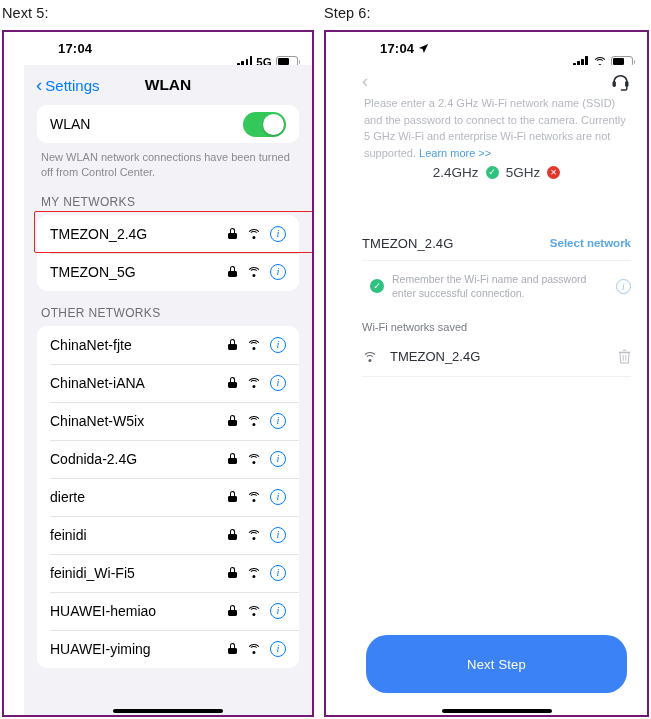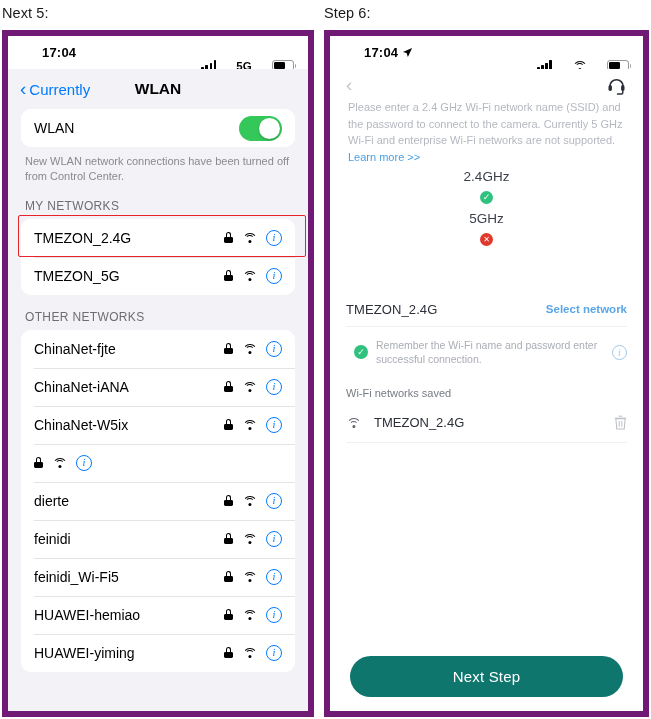--- a/index.html
+++ b/index.html
@@ -28,23 +28,24 @@
     font-family: "Liberation Sans", sans-serif;
     letter-spacing: 0.1px;
   }
   #cap5 { left: 2px;   top: 5px; }
   #cap6 { left: 324px; top: 5px; }
 
   
   .phone {
     position: absolute;
     box-sizing: border-box;
-    border: 6px solid #701a75;
+    border: 2px solid #701a75;
     background: #ffffff;
     overflow: hidden;
+    padding-left: 20px;
   }
   #phone-left  { left: 2px;   top: 30px; width: 312px; height: 687px; }
   #phone-right { left: 324px; top: 30px; width: 325px; height: 687px; }
 
   
   .statusbar {
     position: relative;
     height: 33px;
     display: flex;
     align-items: center;
@@ -58,21 +59,21 @@
     margin-left: 34px;
     letter-spacing: 0.2px;
     display: flex;
     align-items: center;
     gap: 4px;
   }
   .sb-right {
     margin-left: auto;
     display: flex;
     align-items: center;
-    gap: 20px;
+    gap: 4px;
     margin-top: 26px;
   }
   .sb-5g {
     font-size: 11.5px;
     font-weight: bold;
     color: #000;
     letter-spacing: 0.2px;
   }
   .bars { display: flex; align-items: flex-end; gap: 1.5px; height: 11px; }
   .bars i { width: 2.6px; background: #000; border-radius: 0.6px; display: block; }
@@ -329,21 +330,20 @@
   }
   .freq-row {
     display: flex;
     align-items: center;
     justify-content: center;
     gap: 7px;
     margin-top: 4px;
     font-size: 13.5px;
     color: #3b3f4a;
     font-weight: 500;
-    flex-direction: column;
   }
   .badge {
     width: 13px; height: 13px;
     border-radius: 50%;
     display: inline-flex;
     align-items: center;
     justify-content: center;
     color: #fff;
     font-size: 9px;
     line-height: 1;
@@ -456,26 +456,26 @@
   }
   .wifi-grey span { border-top-color: #5e636d !important; }
   .wifi-grey .dot { background: #5e636d !important; }
 
   .btn-wrap {
     margin-top: auto;
     padding: 0 20px 26px;
   }
   .next-btn {
     width: 100%;
-    height: 41px;
-    background: #0f766e;
+    height: 58px;
+    background: #3b82f6;
     color: #ffffff;
     border: none;
     border-radius: 21px;
-    font-size: 15px;
+    font-size: 13px;
     font-family: "Liberation Sans", sans-serif;
     cursor: pointer;
     letter-spacing: 0.2px;
   }
 </style>
 </head>
 <body>
 
 <div class="page">
 
@@ -498,21 +498,21 @@
             <span></span>
           </span>
       </div>
     </div>
 
     <div class="wlan-screen">
 
       <div class="nav-ios">
         <div class="nav-back">
           <span class="nav-chev">‹</span>
-          <span>Currently</span>
+          <span>Settings</span>
         </div>
         <div class="nav-title">WLAN</div>
       </div>
 
       <div class="ios-scroll">
 
         <div class="card">
           <div class="row">
             <span class="row-label">WLAN</span>
             <span class="toggle"></span>
@@ -581,20 +581,21 @@
               <span class="lock-ic"></span>
               <span class="wifi-ic">
                   <span></span>
                   <span></span>
                   <span class="dot"></span>
                 </span>
               <span class="info-ic">i</span>
             </span>
           </div>
           <div class="row">
+            <span class="row-label">Codnida-2.4G</span>
             <span class="row-icons">
               <span class="lock-ic"></span>
               <span class="wifi-ic">
                   <span></span>
                   <span></span>
                   <span class="dot"></span>
                 </span>
               <span class="info-ic">i</span>
             </span>
           </div>

